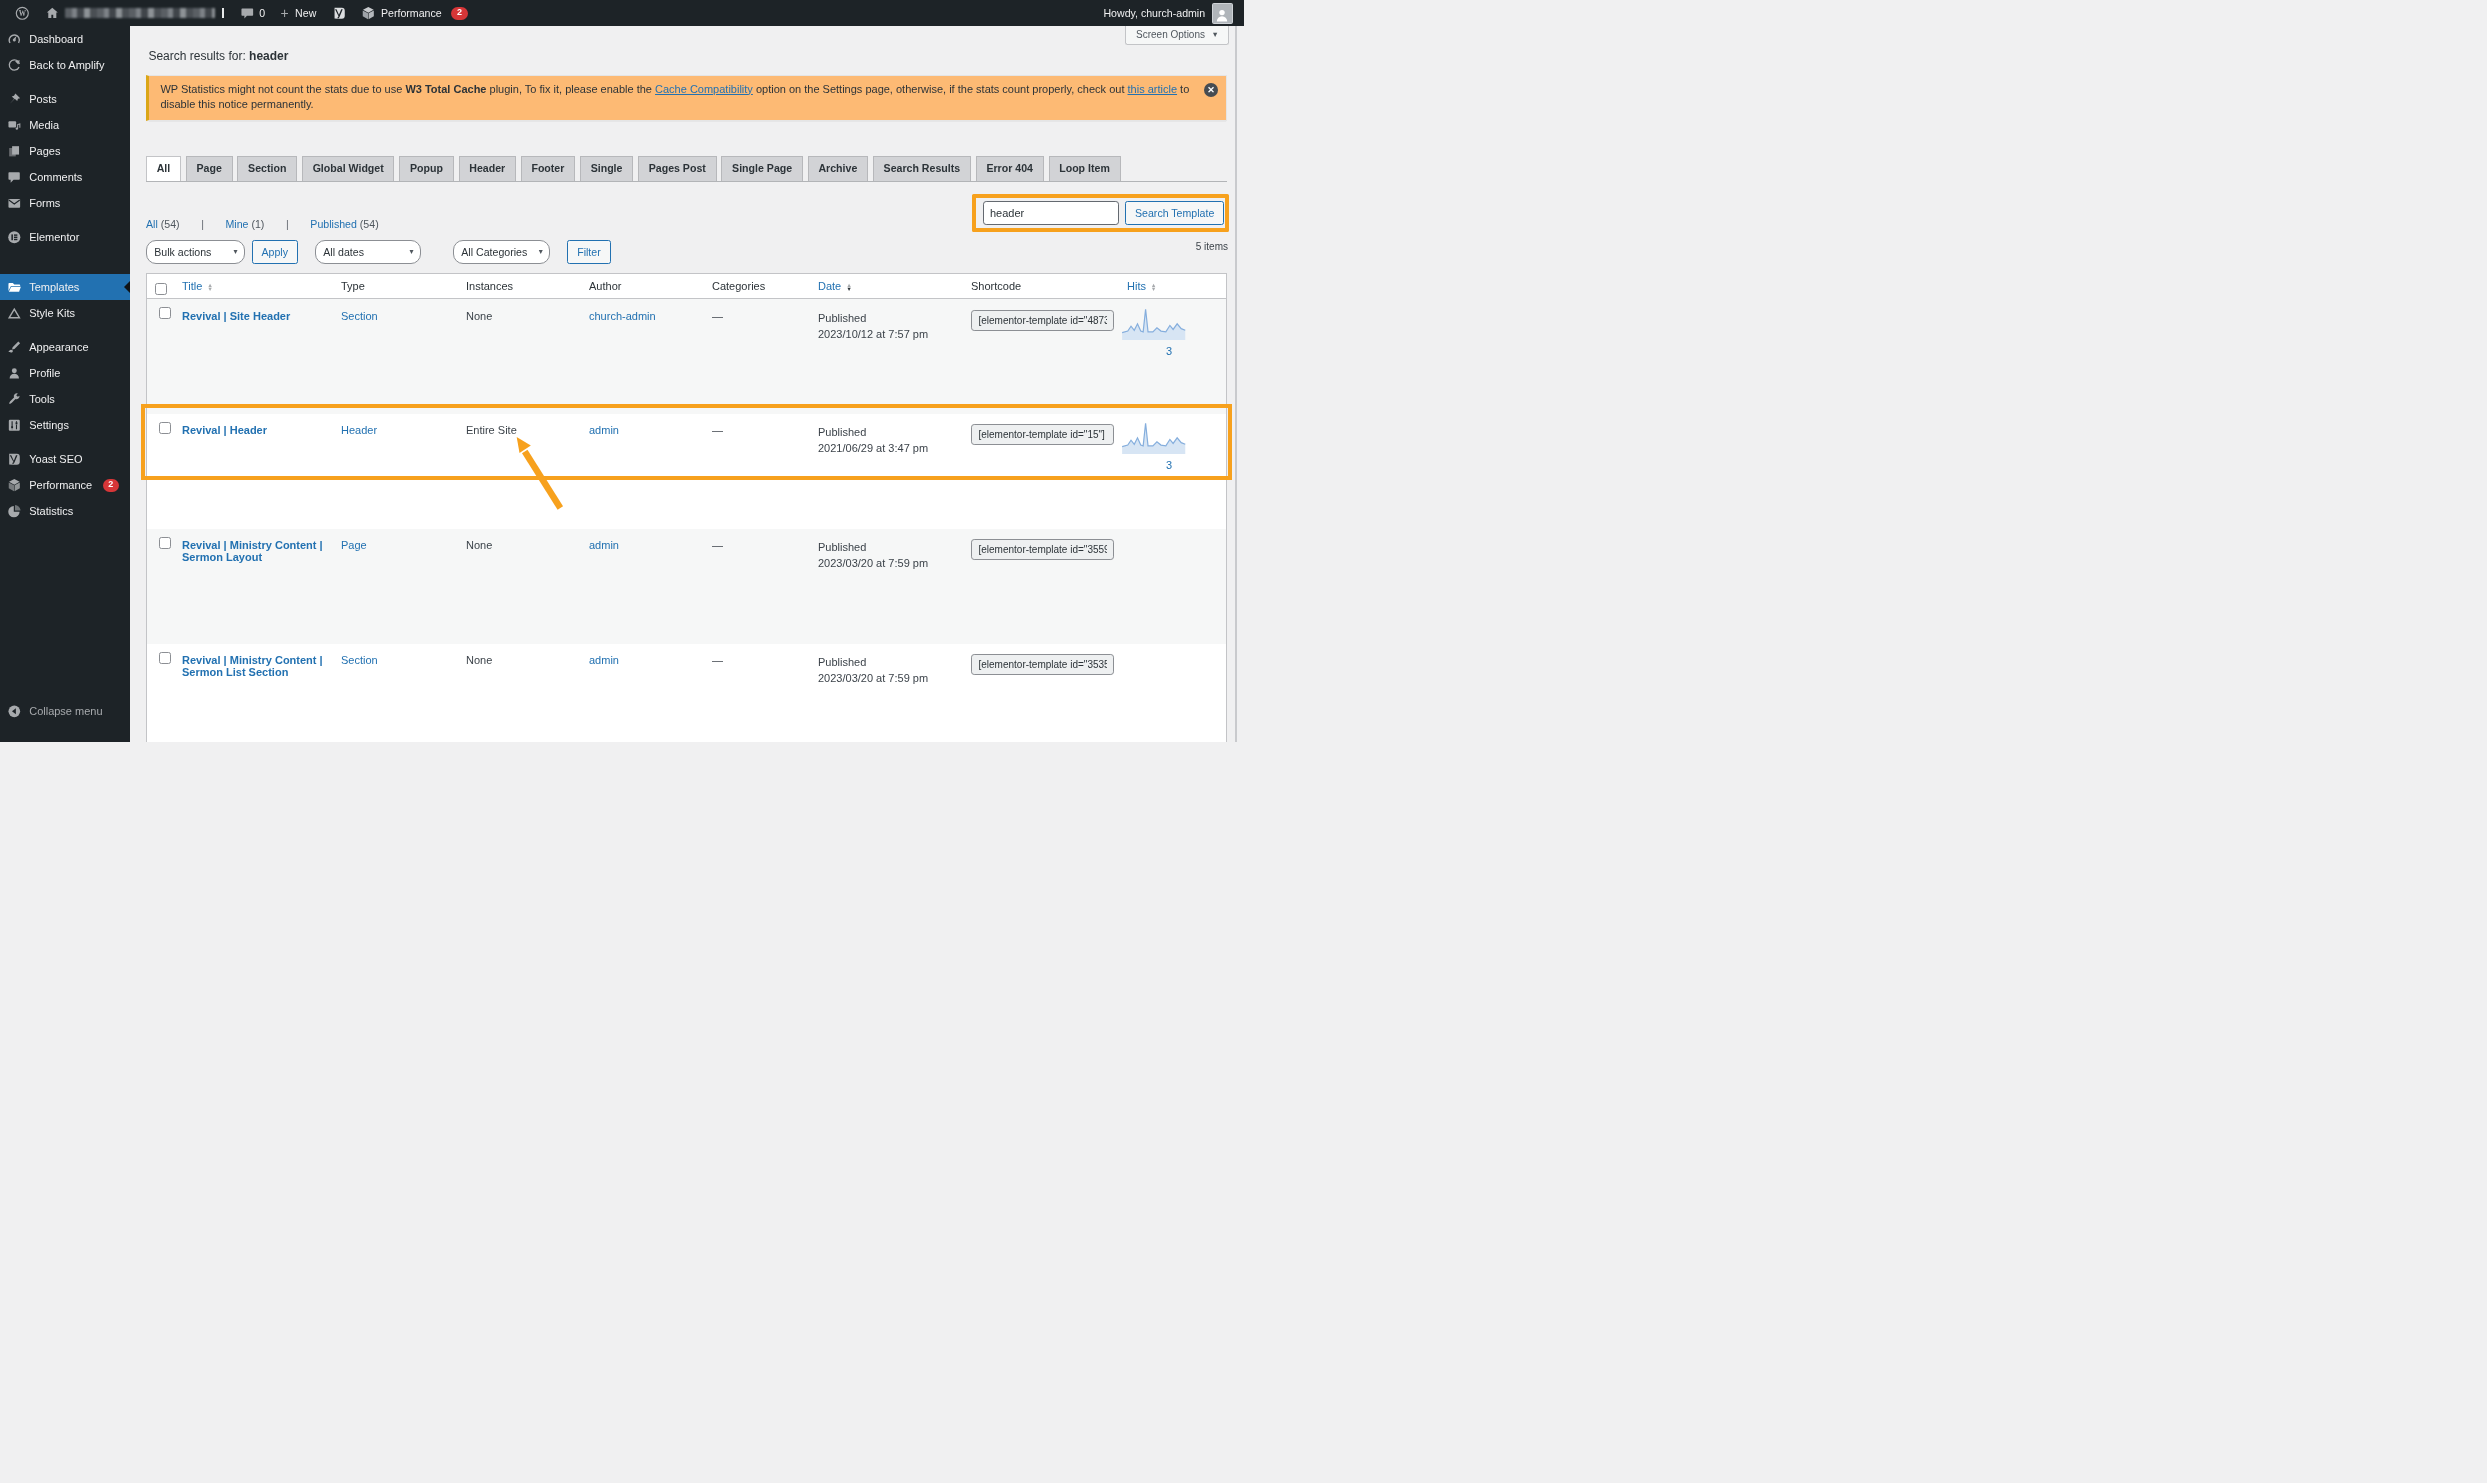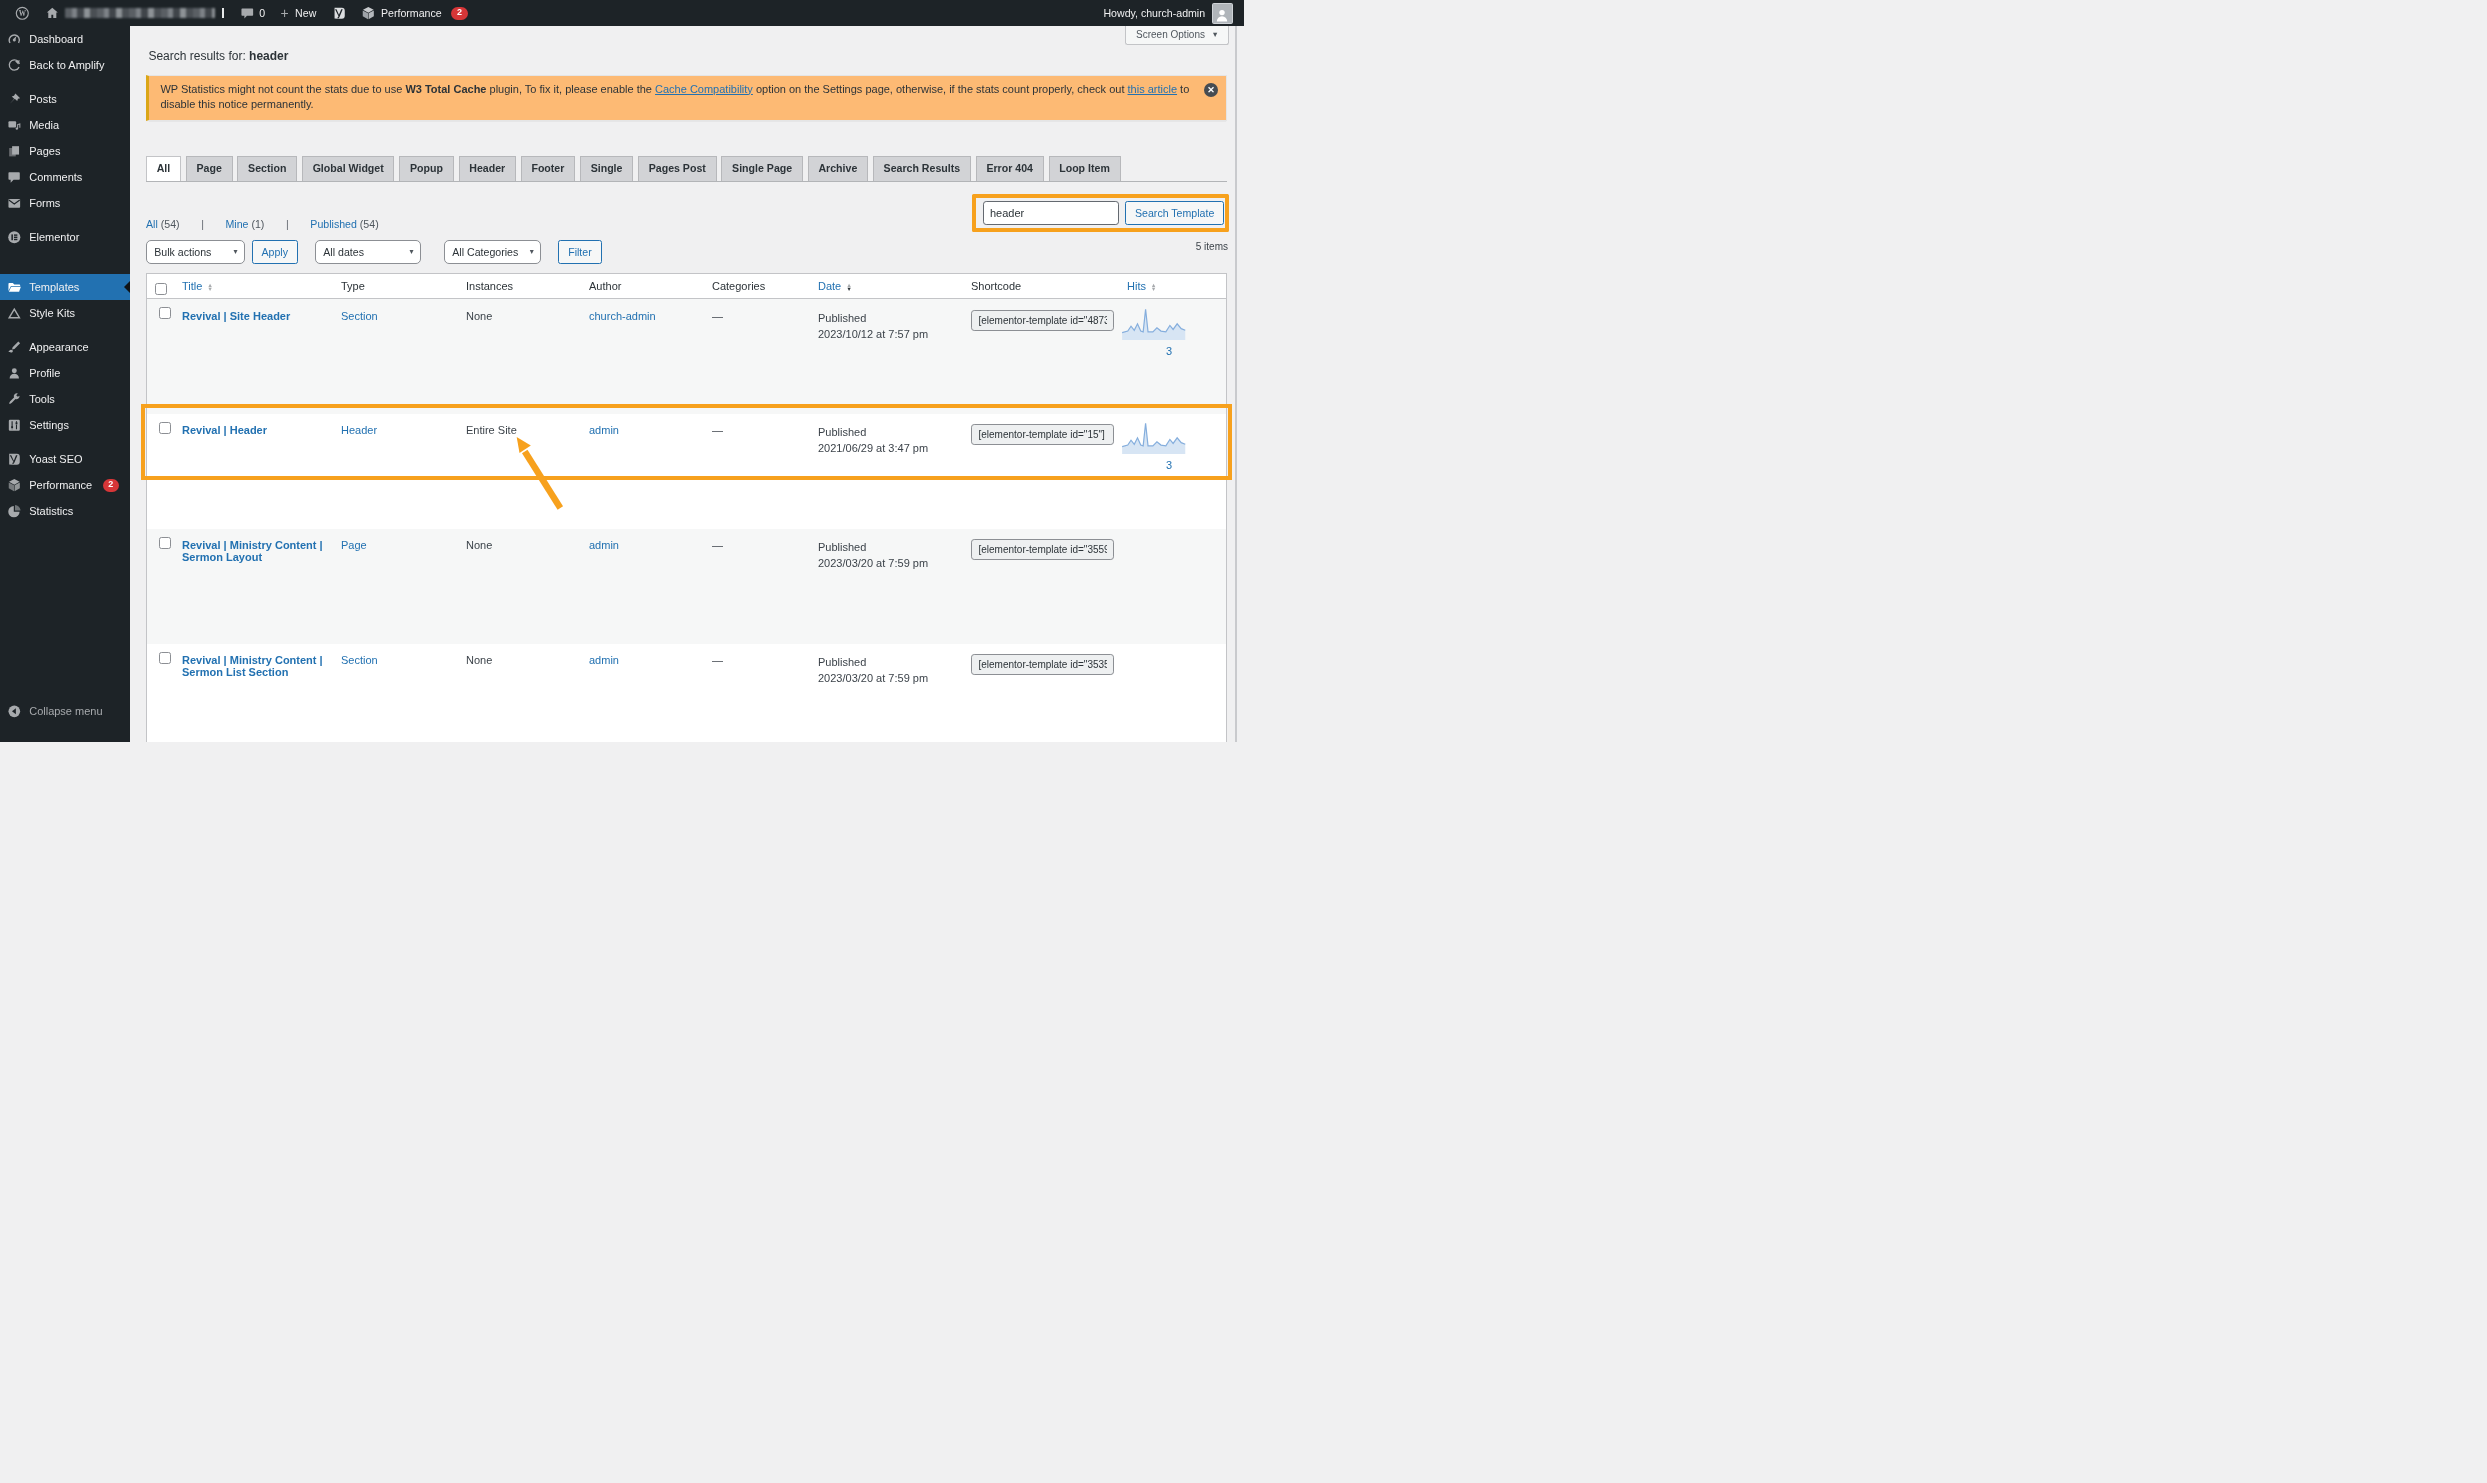--- a/index.html
+++ b/index.html
@@ -68,21 +68,21 @@
 .tabs{margin-top:35px;display:flex;gap:4.9px;width:1081px;border-bottom:0.8px solid #b2b4b7;align-items:flex-end}
 .tab{background:#d2d3d6;border:0.8px solid #b7b8bb;border-bottom:none;color:#2c3338;font-weight:600;
   font-size:10.6px;padding:5.7px 9.7px 6.5px;cursor:pointer;white-space:nowrap}
 .tab.active{background:#fff;border-color:#c3c4c7}
 
 .subsubsub{list-style:none;margin:36px 0 0;padding:0;display:flex;gap:20px;font-size:10.6px;align-items:center}
 .subsubsub .count{color:#50575e}
 .subsubsub .sep{color:#646970;margin:0 1.6px}
 
 .toolbar{margin-top:9.7px;display:flex;align-items:center;height:24px}
-.wpselect{height:24px;background:#fff;border:0.8px solid #8c8f94;border-radius:5px;color:#2c3338;
+.wpselect{height:24px;background:#fff;border:0.8px solid #8c8f94;border-radius:10px;color:#2c3338;
   display:inline-flex;align-items:center;padding:0 6.5px 0 7.3px;gap:11.4px;cursor:pointer;font-size:10.6px}
 .wpselect .chev{font-size:8px;color:#50575e}
 .btn-secondary{height:24px;background:#f6f7f7;border:0.8px solid var(--accent);border-radius:2.4px;
   color:var(--accent);padding:0 9px;font-size:10.6px;cursor:pointer;font-family:inherit}
 .items-count{position:absolute;top:241px;right:16px;font-size:10px;color:#3c434a}
 
 
 .search-highlight{position:absolute;left:972px;top:194px;width:257px;height:38px;z-index:30;
   border:4px solid var(--highlight);border-radius:1.6px;background:transparent;display:flex;align-items:center;gap:6.5px;padding:0 3.2px 0 6.5px}
 .search-input{width:136px;height:24px;border:0.8px solid #646970;border-radius:3.2px;padding:0 6.5px;
@@ -400,21 +400,21 @@
   <div class="toolbar">
     <div class="wpselect" style="width:99px;justify-content:space-between">
       <span>Bulk actions</span>
         <span class="chev">▾</span>
     </div>
     <button class="btn-secondary" style="margin-left:6.5px">Apply</button>
     <div class="wpselect" style="margin-left:17px;width:106px;justify-content:space-between">
       <span>All dates</span>
         <span class="chev">▾</span>
     </div>
-    <div class="wpselect" style="margin-left:23px">
+    <div class="wpselect" style="margin-left:32px">
       <span>All Categories</span>
         <span class="chev">▾</span>
     </div>
     <button class="btn-secondary" style="margin-left:17px">Filter</button>
   </div>
 
   <table class="wp-table">
     <colgroup>
       <col style="width:29px">
         <col style="width:159px">

